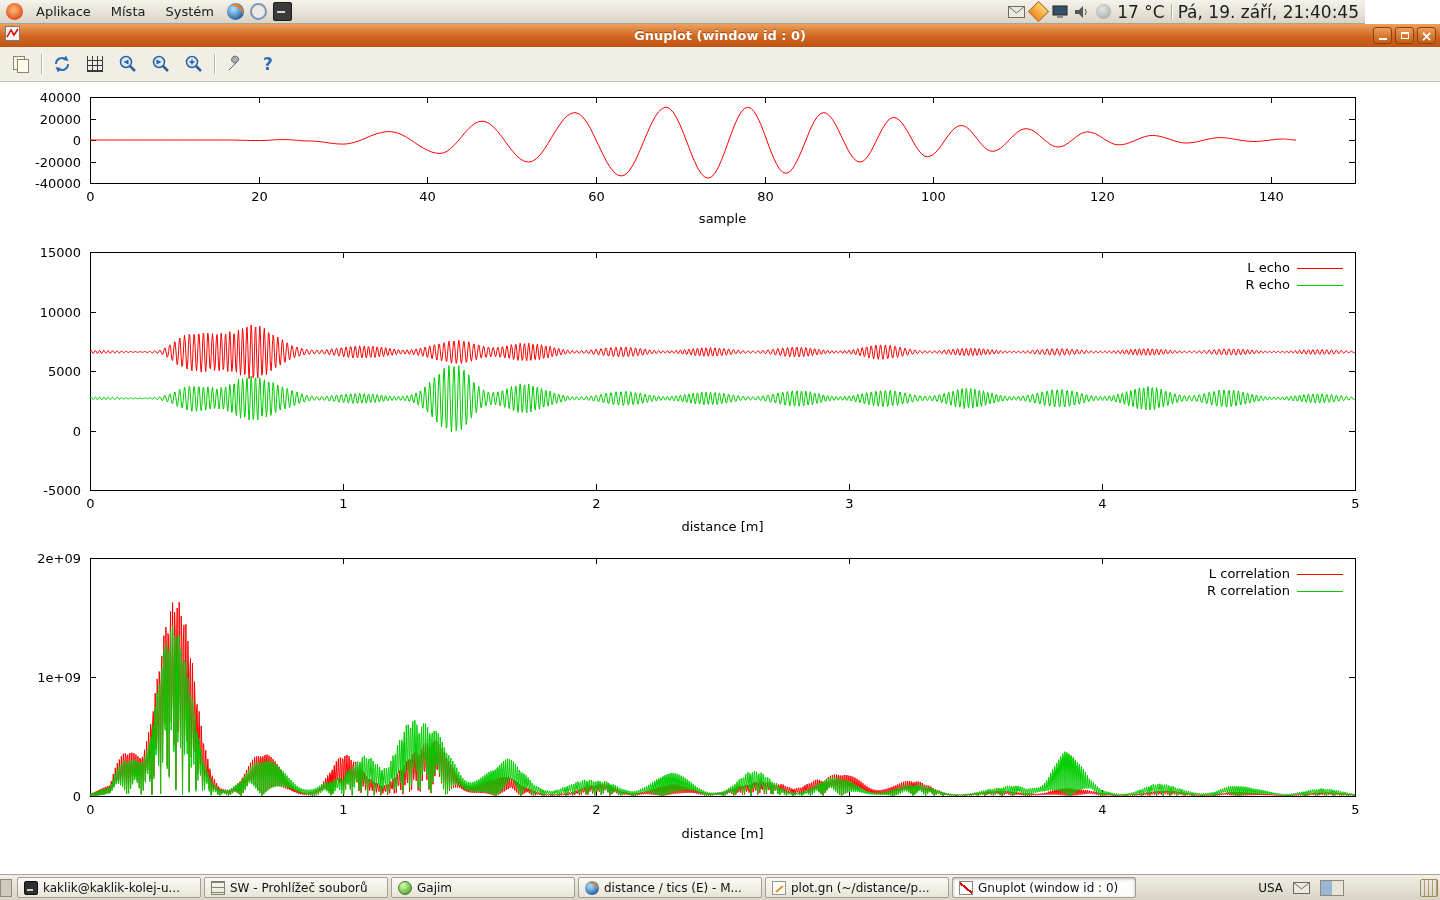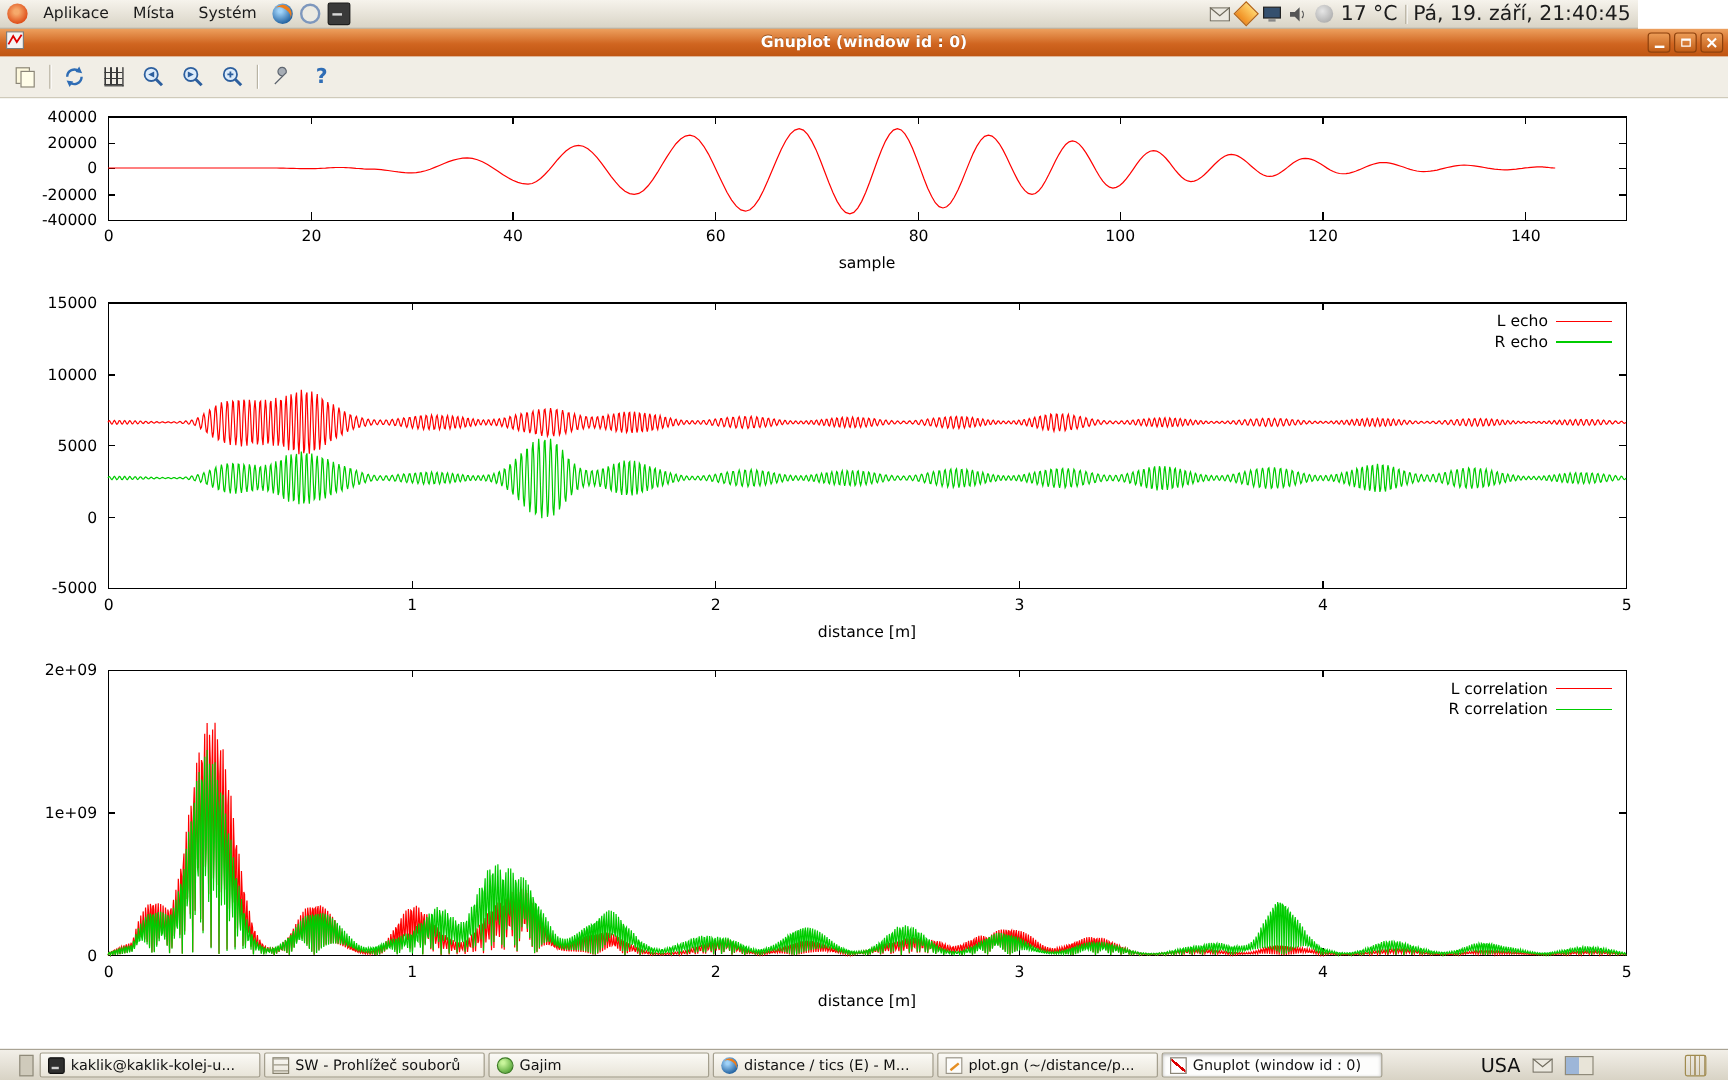--- a/index.html
+++ b/index.html
@@ -52,41 +52,41 @@
                      repeating-linear-gradient(90deg,#3a3a3a 0 1px,transparent 1px 5px);
     border-right:1px solid #3a3a3a;border-bottom:1px solid #3a3a3a;}
   .qmark::after{content:"?";color:#2f6db5;font-size:17px;font-weight:bold;}
 
   .plot-area{position:relative;height:793px;background:#ffffff;}
   #plots{display:block;}
 
   
   .taskbar{position:absolute;bottom:0;left:0;width:1440px;height:26px;box-sizing:border-box;
     background:linear-gradient(#f2efe8,#d8d3c5);border-top:1px solid #a9a394;
-    display:flex;align-items:center;padding:0 16px;gap:3px;}
+    display:flex;align-items:center;padding:0 0;gap:3px;}
   .wl-icon{width:10px;height:16px;background:#cfcabb;border:1px solid #8f8a7a;margin-right:2px;}
   .task-btn{width:184px;height:21px;box-sizing:border-box;display:flex;align-items:center;gap:5px;
     padding:0 6px;background:linear-gradient(#fbfaf6,#e8e4d8);border:1px solid #a49f8e;border-radius:2px;
     font-size:12px;color:#111;overflow:hidden;white-space:nowrap;font-family:inherit;}
   .task-btn.active{background:#fdfdfc;box-shadow:inset 0 1px 3px rgba(0,0,0,.3);}
   .task-btn span.lbl{overflow:hidden;text-overflow:ellipsis;}
   .ticon{width:14px;height:14px;flex:0 0 auto;box-sizing:border-box;}
   .t-term{background:#2f2f2f;border:1px solid #101010;border-radius:2px;position:relative;}
   .t-term::after{content:"";position:absolute;left:2px;top:7px;width:6px;height:2px;background:#d0d0d0;}
   .t-files{background:linear-gradient(#dedbd2,#b4b0a2);border:1px solid #87826f;
     background-image:linear-gradient(#87826f 1px,transparent 1px);background-size:100% 5px;}
   .t-gajim{border-radius:50%;background:radial-gradient(circle at 35% 30%,#c8f59b 10%,#57a639 80%);border:1px solid #3d7d26;}
   .t-ffx{border-radius:50%;background:radial-gradient(circle at 38% 35%,#9fd2f8 10%,#1f5f9e 75%);position:relative;}
   .t-ffx::after{content:"";position:absolute;inset:1px;border-radius:50%;border-top:2px solid #ef7d1a;transform:rotate(35deg);}
   .t-edit{background:#fdfdfb;border:1px solid #9a9588;position:relative;}
   .t-edit::after{content:"";position:absolute;left:2px;top:6px;width:9px;height:2px;background:#e58f24;transform:rotate(-40deg);}
   .t-gplot{background:#fff;border:1px solid #8b8678;
     background-image:linear-gradient(40deg,transparent 44%,#d00 44% 56%,transparent 56%);}
   .tb-right{margin-left:auto;display:flex;align-items:center;gap:10px;padding-right:2px;}
-  .kbd{font-size:16px;color:#111;}
+  .kbd{font-size:12px;color:#111;}
   .wsw{width:22px;height:14px;border:1px solid #8f8a7a;background:linear-gradient(90deg,#9db6d8 50%,#e8e4d8 50%);}
   .trash{width:16px;height:16px;border-radius:2px;border:1px solid #a08b4e;
     background:linear-gradient(#ead9a4,#c9ad64);
     background-image:repeating-linear-gradient(90deg,transparent 0 3px,rgba(130,100,30,.55) 3px 4px);}
 </style>
 </head>
 <body>
 
 <div class="screen">
 

